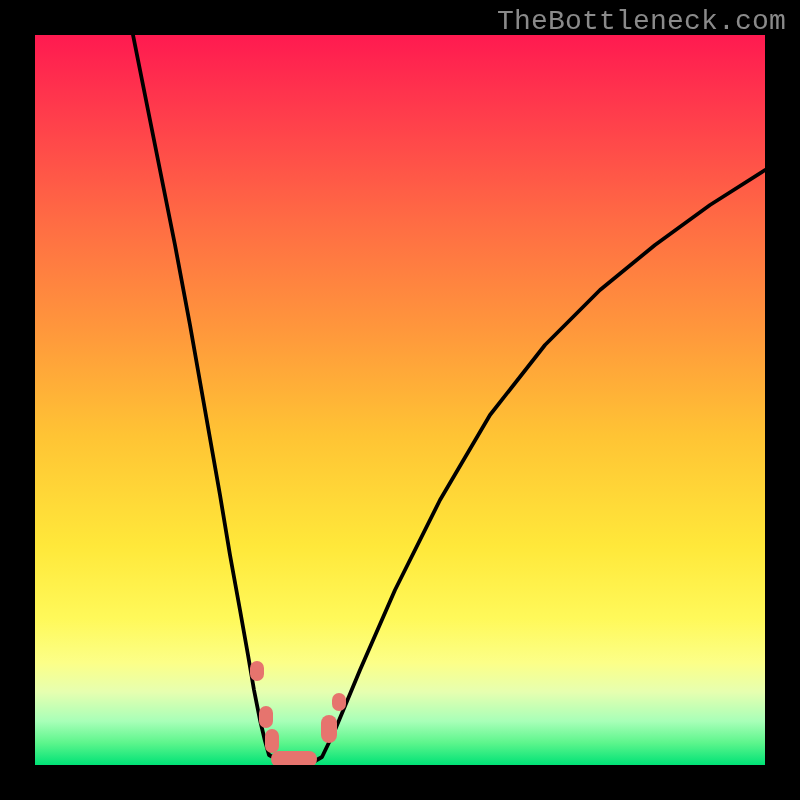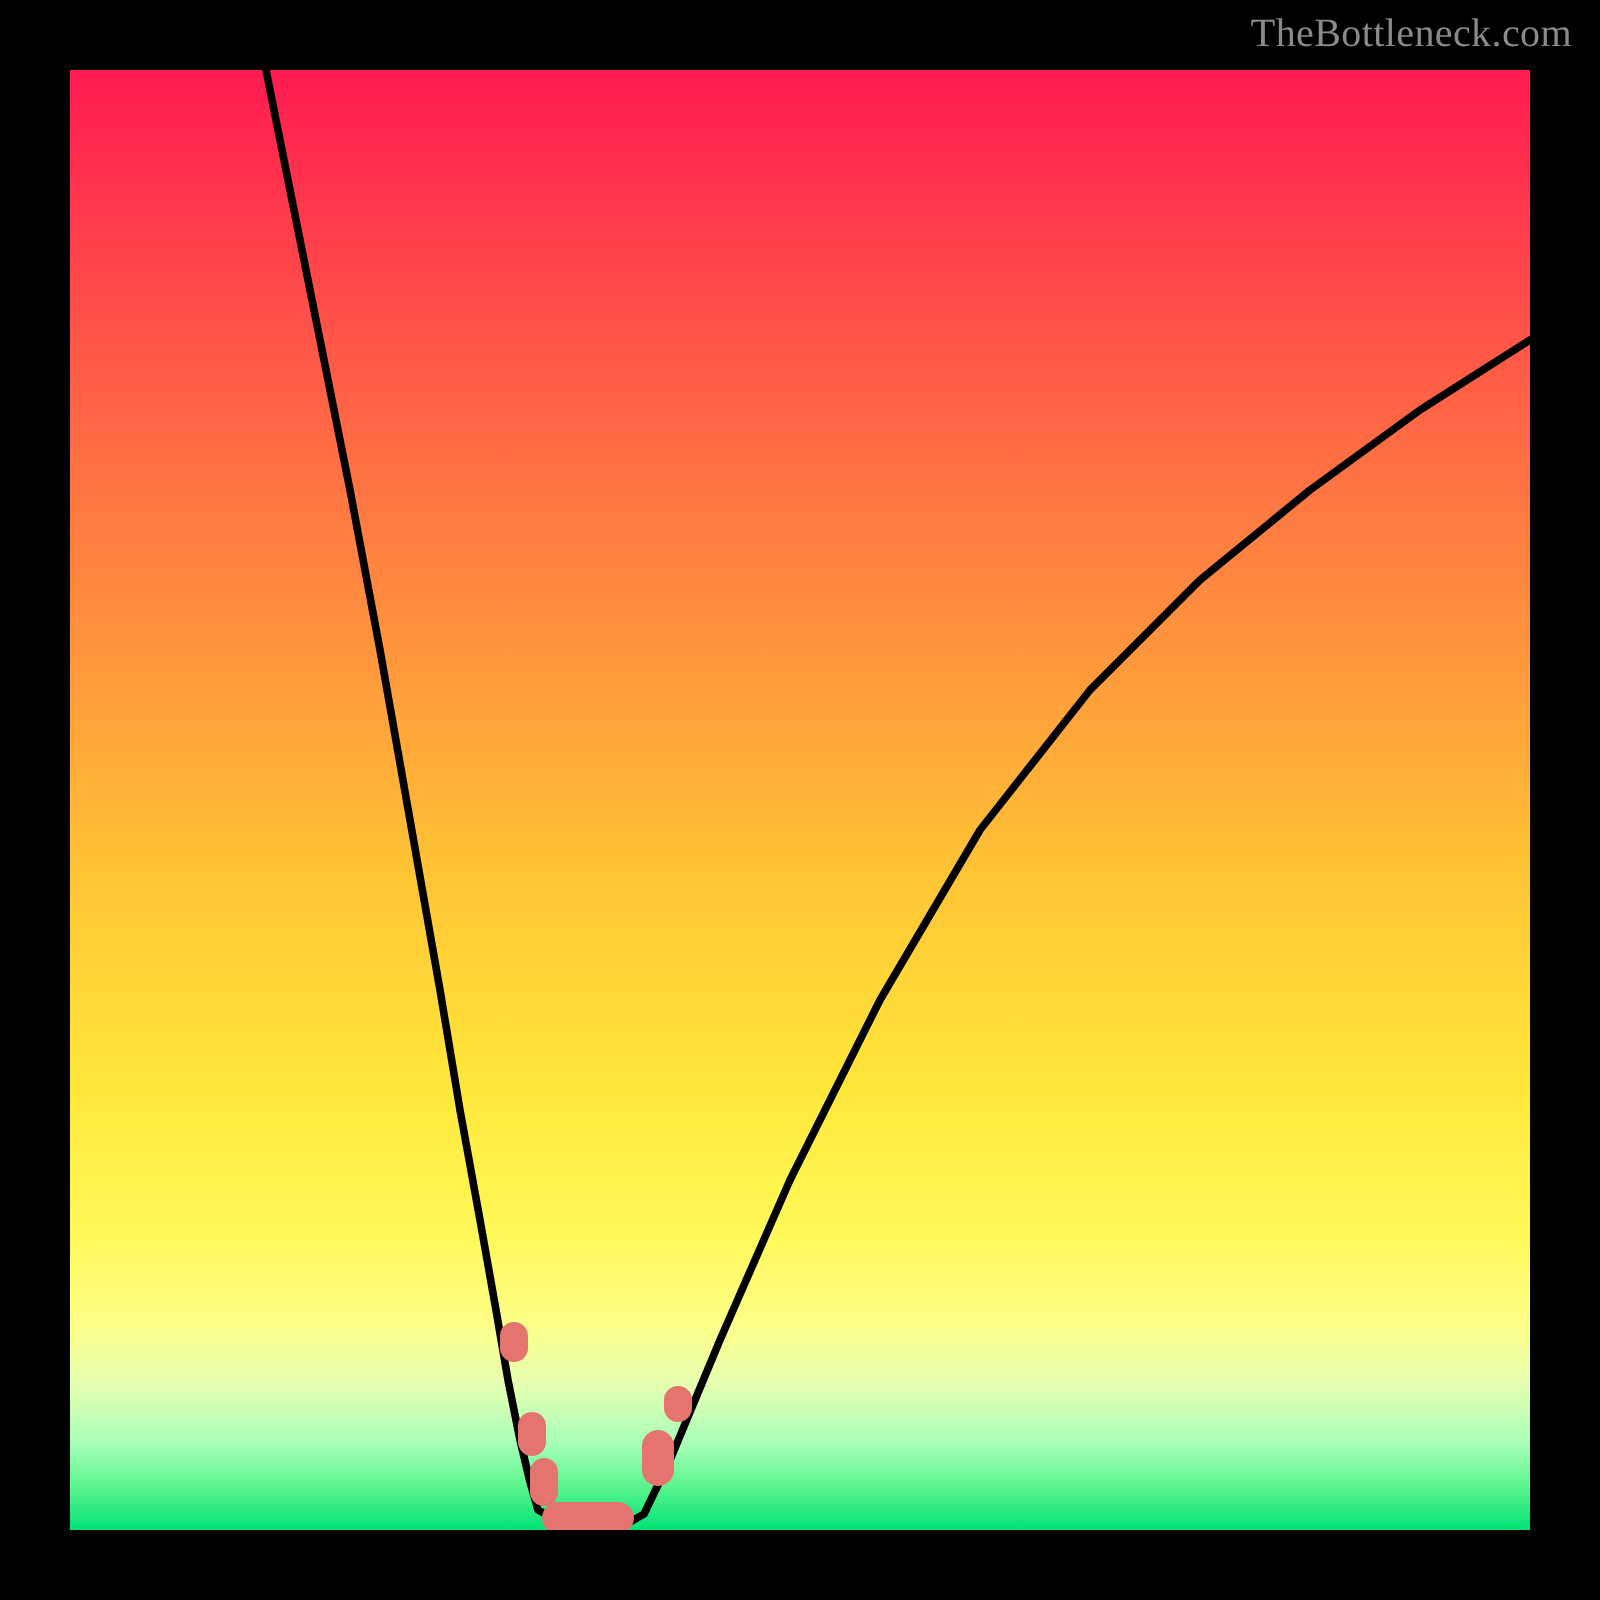--- a/index.html
+++ b/index.html
@@ -53,22 +53,22 @@
     left: 0;
     top: 0;
     width: 730px;
     height: 730px;
   }
   .watermark {
     position: absolute;
     top: 6px;
     right: 14px;
     color: #8a8a8a;
-    font-family: Liberation Serif, serif;
-    font-size: 20px;
+    font-family: Liberation Mono, monospace;
+    font-size: 28px;
     letter-spacing: 0.2px;
   }
 </style>
 </head>
 <body>
 
 <div class="frame">
 
   <div class="plot">
     <div class="gradient"></div>

